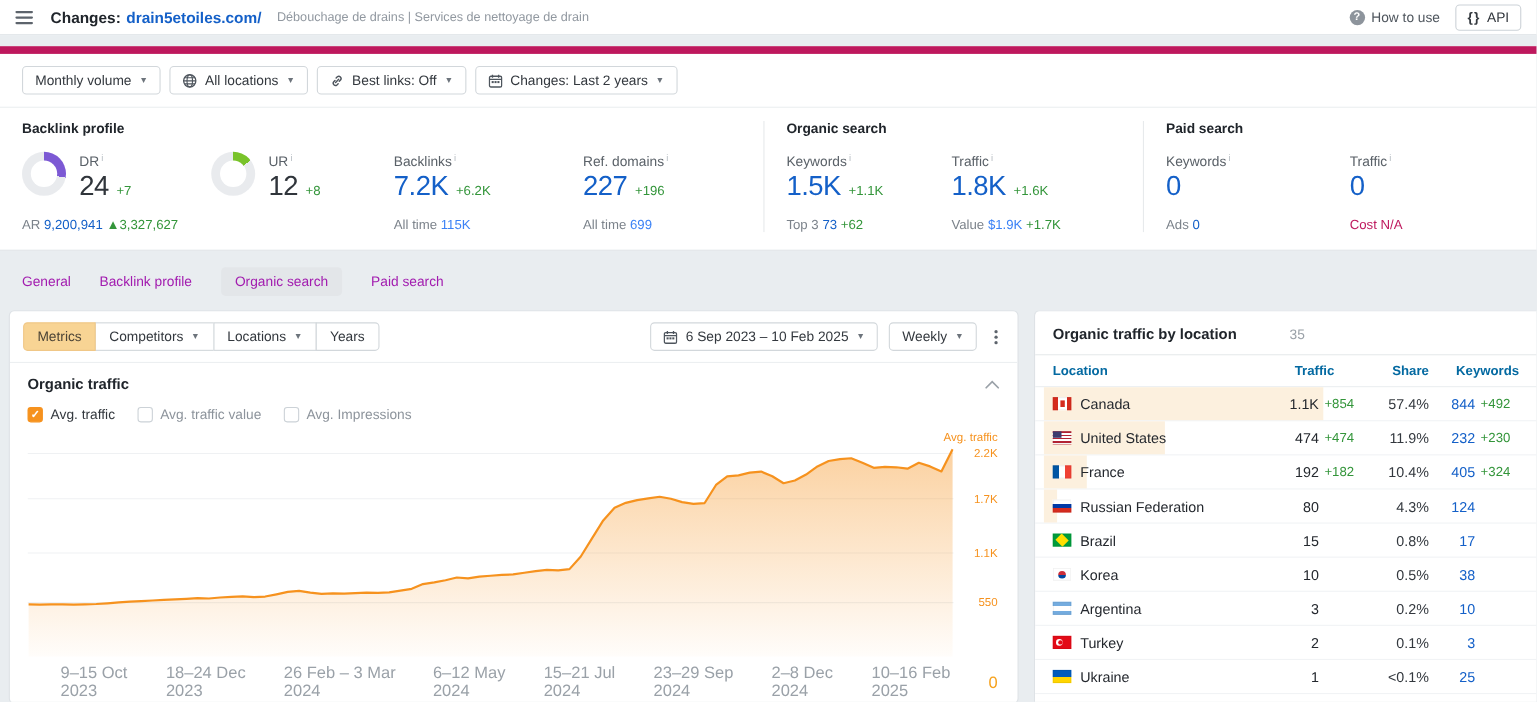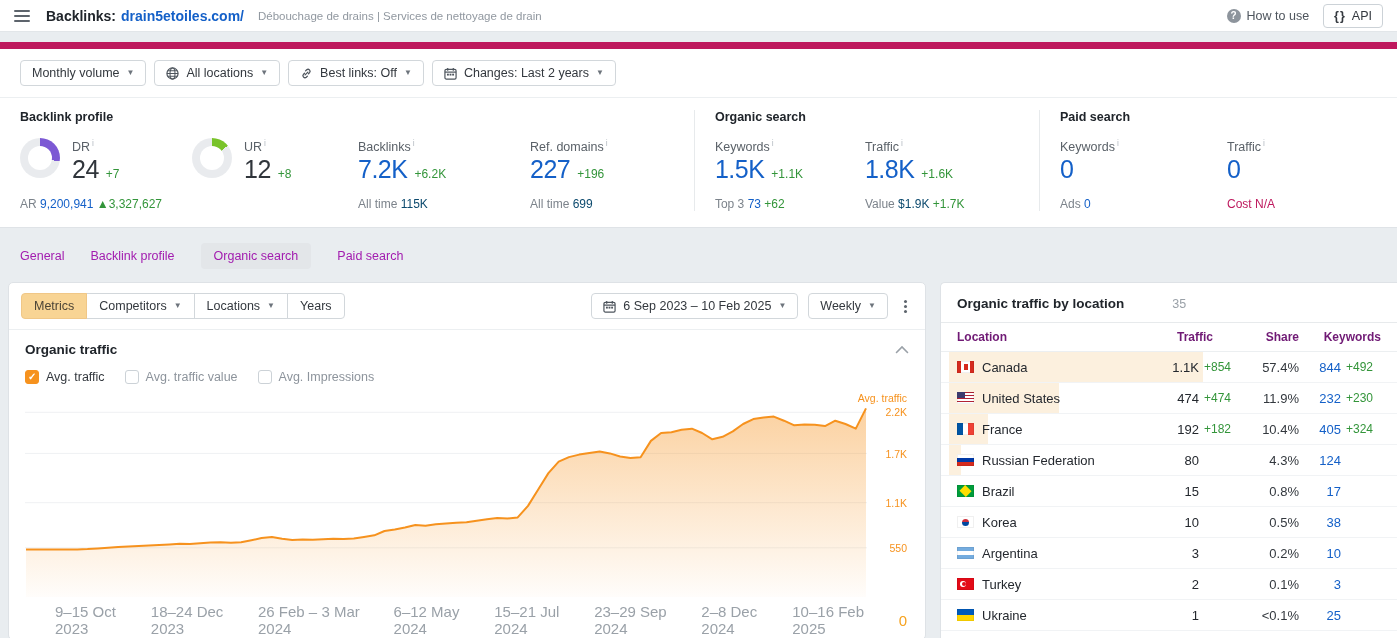--- a/index.html
+++ b/index.html
@@ -37,21 +37,21 @@
   .donut-dr { background:conic-gradient(#7c59d4 0 100deg, #e9ebee 100deg 360deg); }
   .donut-ur { background:conic-gradient(#79c32a 0 52deg, #e9ebee 52deg 360deg); }
   .m-label { font-size:12.5px; color:#5a6168; }
   .sup-i { font-size:8.5px; color:#b7bdc3; vertical-align:super; margin-left:2px; }
   .m-value-row { display:flex; align-items:baseline; gap:7px; margin-top:1px; }
   .m-value { font-size:25px; color:#30353b; letter-spacing:-0.5px; }
   .m-value.blue { color:#1460c8; }
   .m-change { font-size:12px; color:#33953a; }
   .m-sub { font-size:12px; color:#7c838b; margin-top:13px; white-space:nowrap; }
   .m-sub .sv-blue { color:#1460c8; }
-  .m-sub .sv-dark { color:#0c4a6e; }
+  .m-sub .sv-dark { color:#3b82f6; }
   .m-sub .sv-muted { color:#be185d; }
   .m-sub .sv-green { color:#33953a; }
   .sec-backlink { width:700px; }
   .sec-organic { width:348px; }
   .sec-paid { flex:1; }
   .w-dr { width:172px; } .w-ur { width:166px; } .w-bl { width:172px; } .w-rd { width:160px; }
   .w-kw { width:150px; } .w-tr { width:170px; }
 
   
   .tabs { display:flex; align-items:center; gap:26px; padding:15px 20px 13px 20px; }
@@ -94,21 +94,21 @@
   .plot svg { display:block; width:100%; height:100%; }
   .y-gutter { position:relative; flex:1; }
   .y-lab { position:absolute; right:2px; font-size:10.5px; color:#f6921e; white-space:nowrap; }
   .x-labels { display:flex; justify-content:space-between; align-items:center; padding:6px 2px 0 30px; font-size:15px; color:#9aa1a8; }
   .x-zero { color:#f6a21e; }
 
   
   .loc-head { padding:13px 16px 11px 16px; display:flex; align-items:baseline; gap:8px; }
   .loc-title { font-weight:bold; font-size:13.5px; color:#20252b; }
   .loc-count { color:#9aa1a8; font-size:12.5px;margin-left:40px; }
-  .t-header { display:flex; align-items:center; padding:7px 16px; border-top:1px solid #e7eaec; border-bottom:1px solid #eceff1; font-weight:bold; font-size:12px; color:#701a75; }
+  .t-header { display:flex; align-items:center; padding:7px 16px; border-top:1px solid #e7eaec; border-bottom:1px solid #eceff1; font-weight:bold; font-size:12px; color:#0369a1; }
   .t-row { display:flex; align-items:center; padding:0 16px; height:31px; border-bottom:1px solid #f1f3f5; position:relative; cursor:pointer; }
   .share-bar { position:absolute; left:8px; top:0; bottom:0; background:#fcf0de; z-index:0; }
   .cell { position:relative; z-index:1; }
   .col-loc { flex:1; display:flex; align-items:center; gap:8px; }
   .col-traffic-v { width:42px; text-align:right; }
   .col-traffic-c { width:42px; text-align:left; padding-left:5px; font-size:12px; color:#33953a; }
   .col-share { width:58px; text-align:right; color:#33383e; }
   .col-kw-v { width:42px; text-align:right; color:#1460c8; }
   .col-kw-c { width:40px; text-align:left; padding-left:5px; font-size:12px; color:#33953a; }
   .h-traffic { width:84px; text-align:right; padding-right:28px; }
@@ -135,21 +135,21 @@
 </style>
 </head>
 <body>
 
 <header class="topbar">
   <span class="hamburger">
       <i></i>
       <i></i>
       <i></i>
     </span>
-  <span class="ttl">Backlinks:</span>
+  <span class="ttl">Changes:</span>
   <span class="ttl-domain">drain5etoiles.com/</span>
   <span class="subtitle">Débouchage de drains | Services de nettoyage de drain</span>
   <span class="topbar-right">
     <span class="howto">
       <span class="q-icon">?</span>
       <span>How to use</span>
     </span>
     <button class="api-btn">
       <span class="api-glyph">{}</span>
       <span>API</span>

